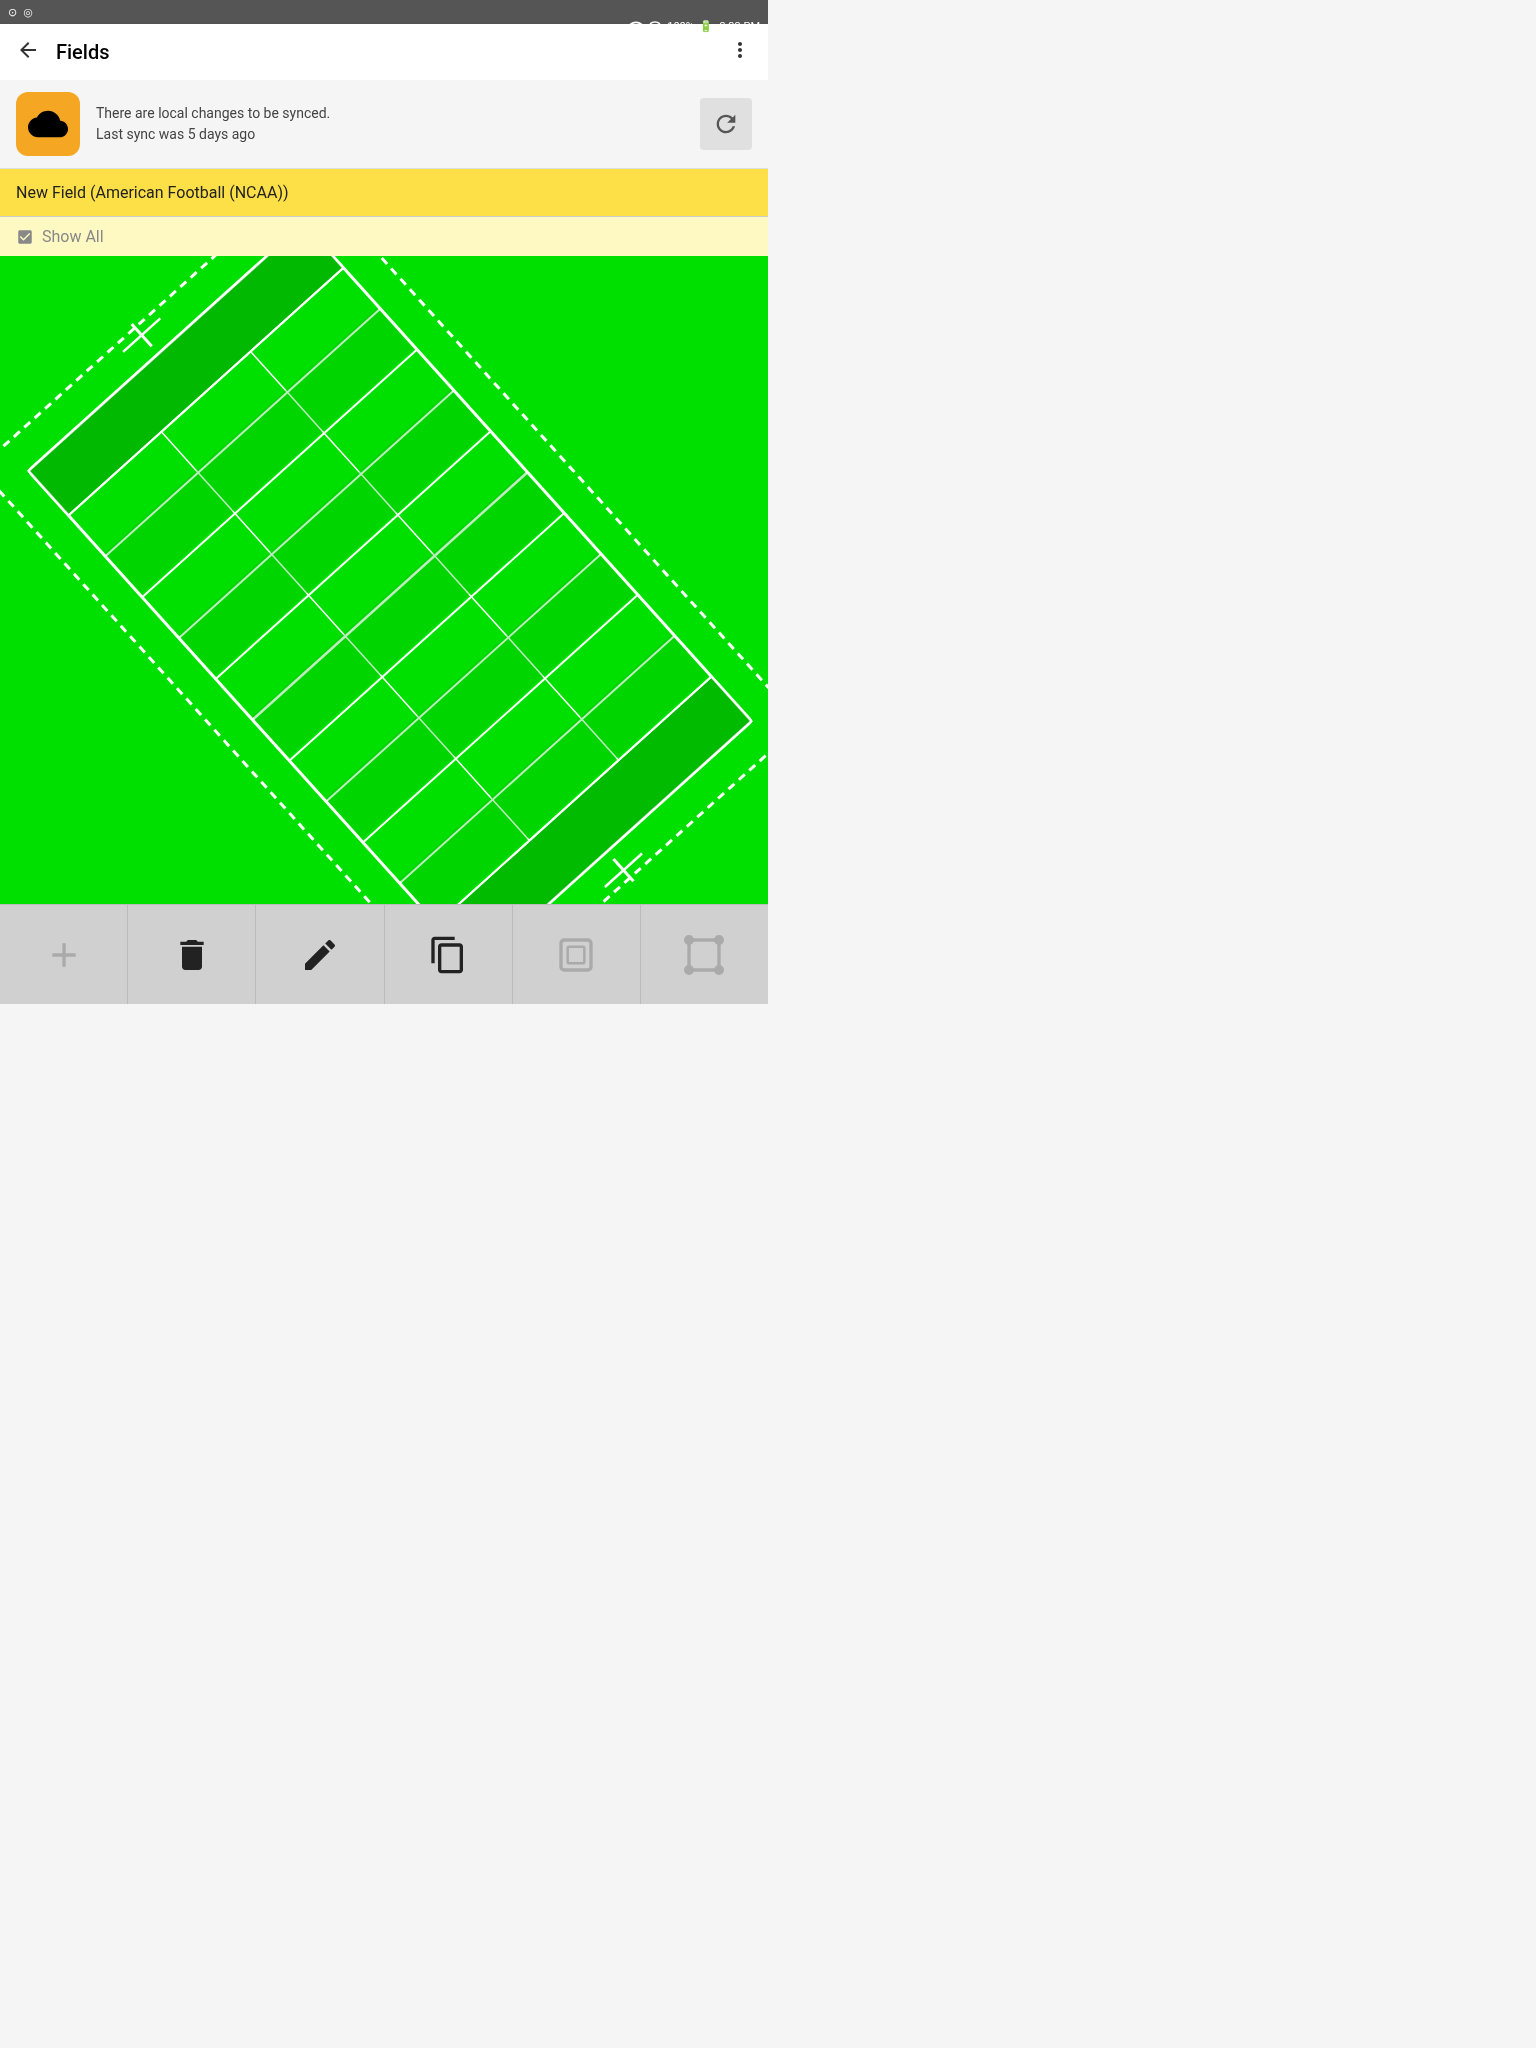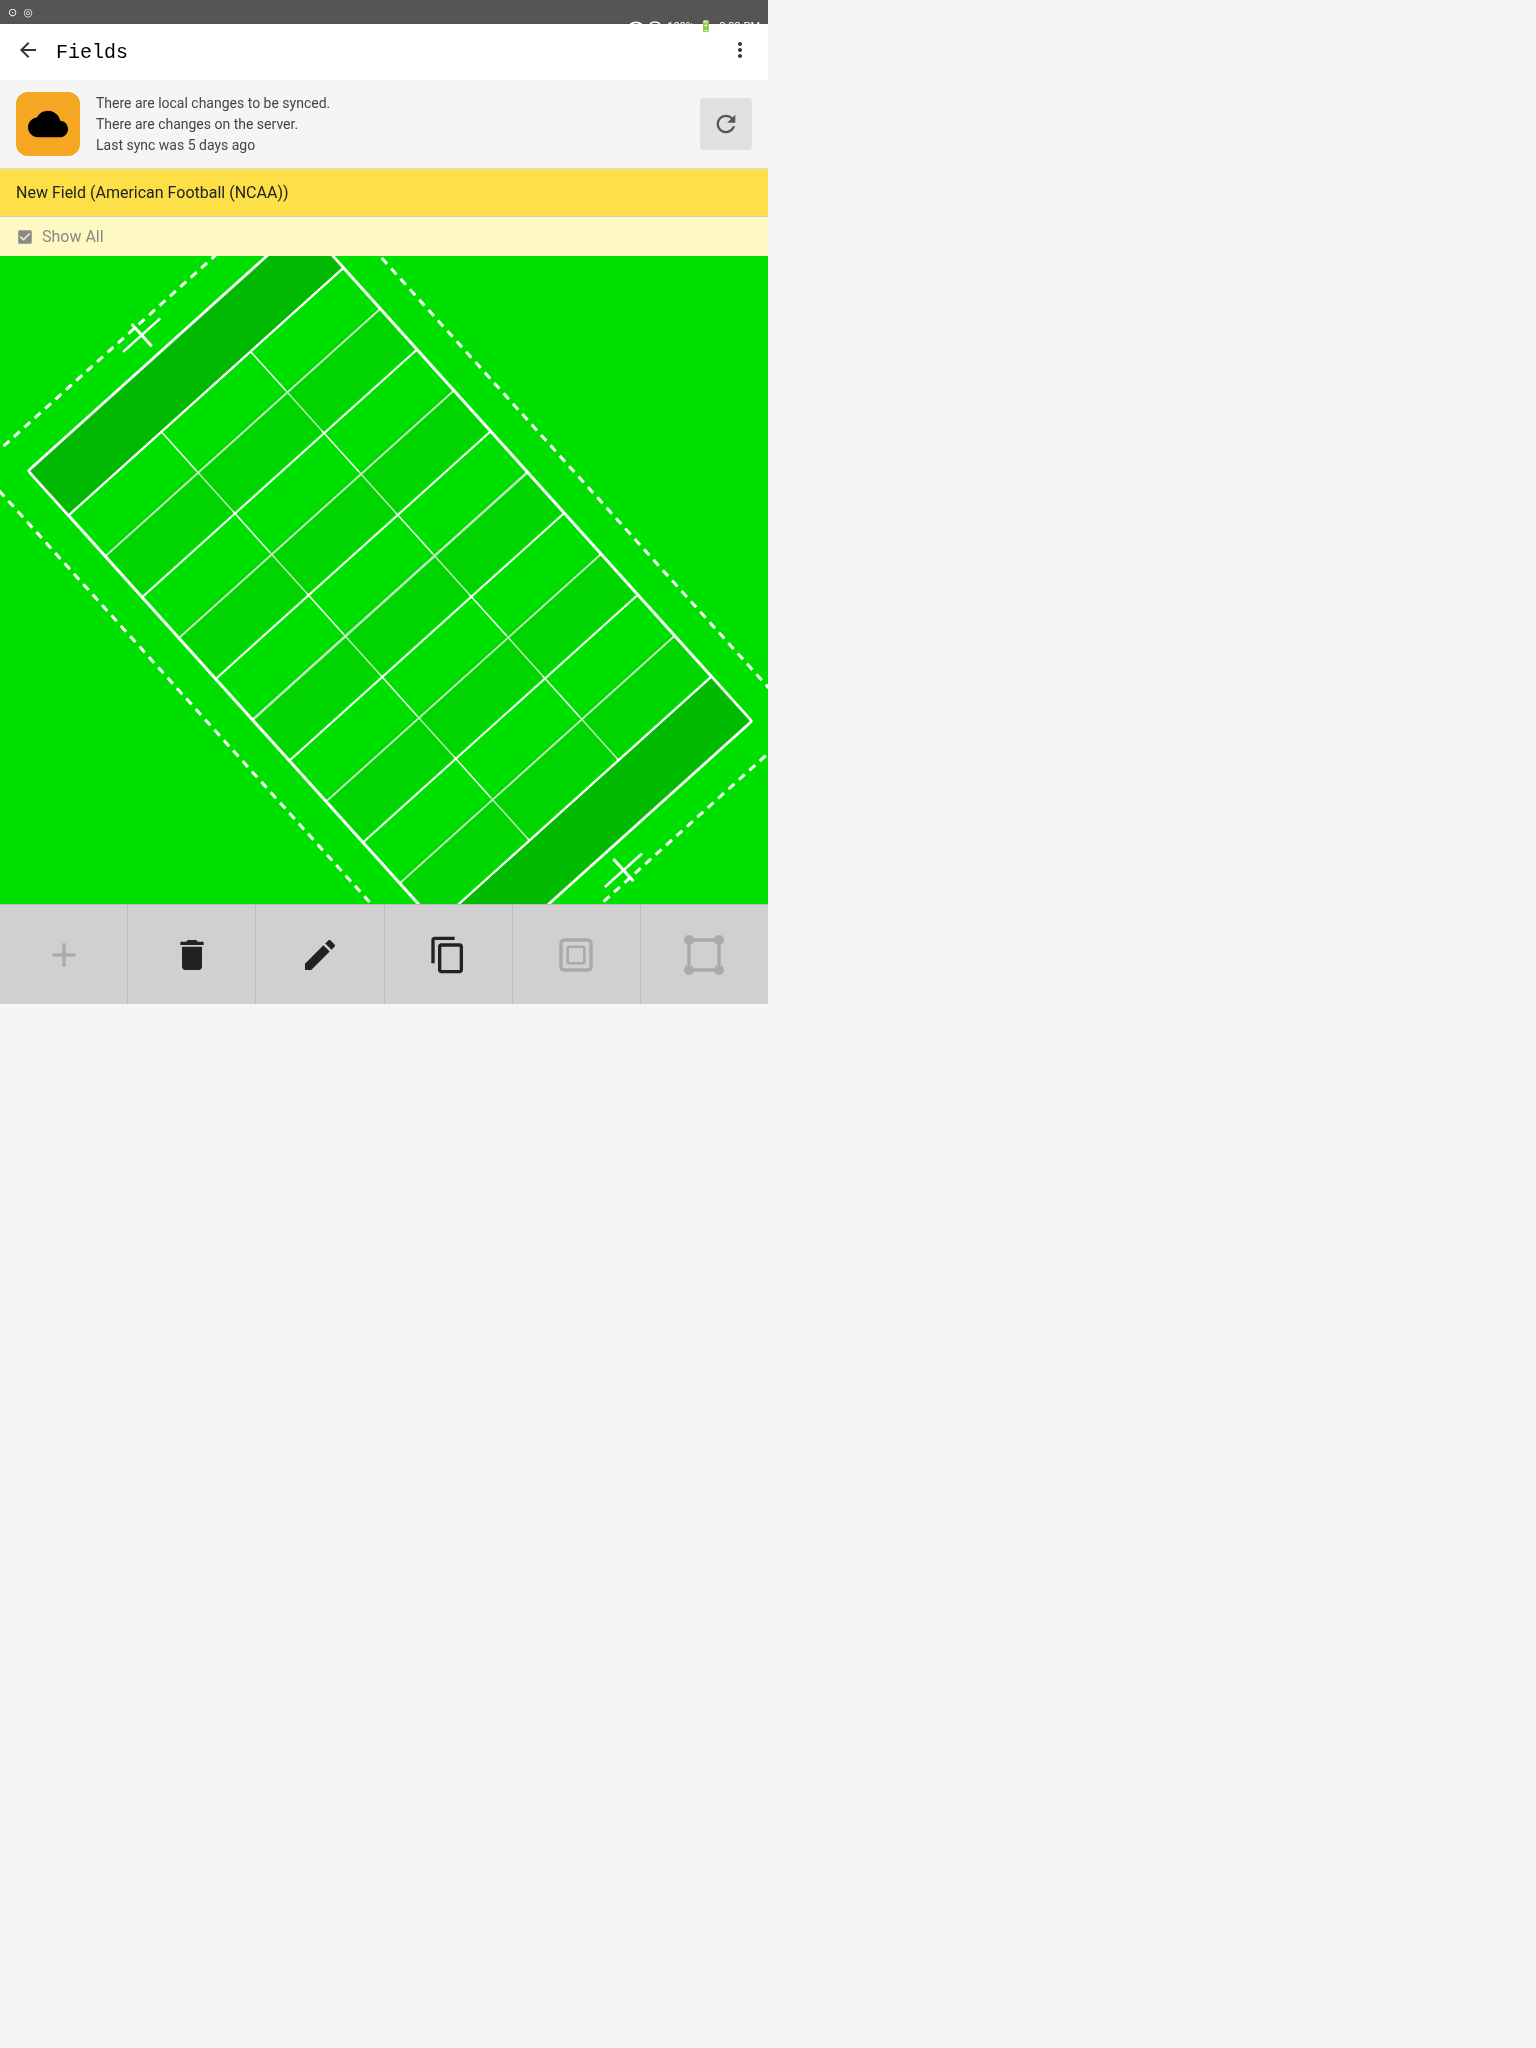--- a/index.html
+++ b/index.html
@@ -39,21 +39,20 @@
     }
     .app-bar-back {
       font-size: 22px;
       cursor: pointer;
       margin-right: 16px;
     }
     .app-bar-title {
       font-size: 20px;
       font-weight: 500;
       flex: 1;
-      font-family: Liberation Mono, monospace;
     }
     .app-bar-more {
       font-size: 22px;
       cursor: pointer;
       color: #333;
     }
 
     
     .sync-banner {
       width: 100%;
@@ -201,21 +200,20 @@
 </div>
 
 <div class="sync-banner">
   <div class="sync-icon-box">
     <svg viewBox="0 0 24 24" fill="black">
       <path d="M19.35 10.04C18.67 6.59 15.64 4 12 4 9.11 4 6.6 5.64 5.35 8.04 2.34 8.36 0 10.91 0 14c0 3.31 2.69 6 6 6h13c2.76 0 5-2.24 5-5 0-2.64-2.05-4.78-4.65-4.96z"></path>
     </svg>
   </div>
   <div class="sync-text">
     <div>There are local changes to be synced.</div>
-    <div>There are changes on the server.</div>
     <div>Last sync was 5 days ago</div>
   </div>
   <div class="sync-refresh-btn">
     <svg viewBox="0 0 24 24" fill="#555">
       <path d="M17.65 6.35C16.2 4.9 14.21 4 12 4c-4.42 0-7.99 3.58-7.99 8s3.57 8 7.99 8c3.73 0 6.84-2.55 7.73-6h-2.08c-.82 2.33-3.04 4-5.65 4-3.31 0-6-2.69-6-6s2.69-6 6-6c1.66 0 3.14.69 4.22 1.78L13 11h7V4l-2.35 2.35z"></path>
     </svg>
   </div>
 </div>
 
 <div class="field-name-row">

